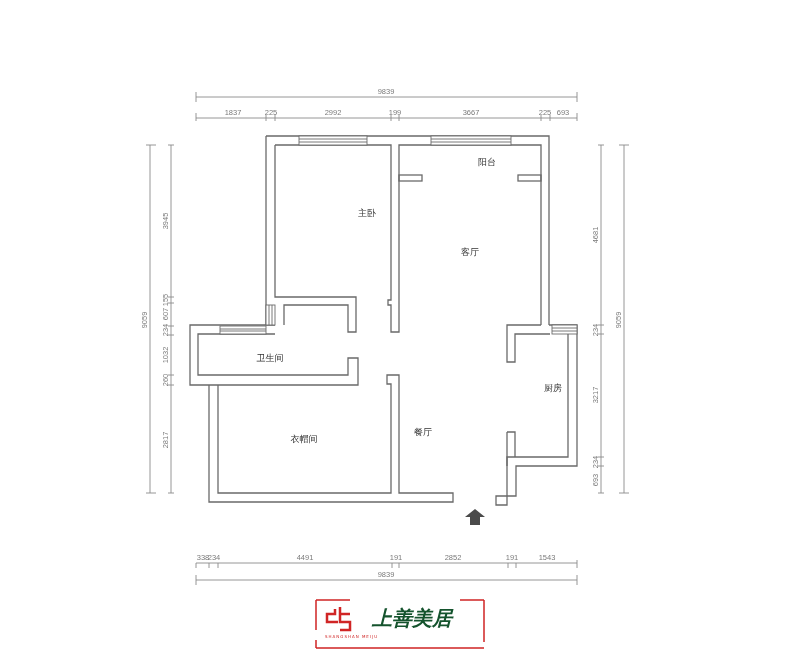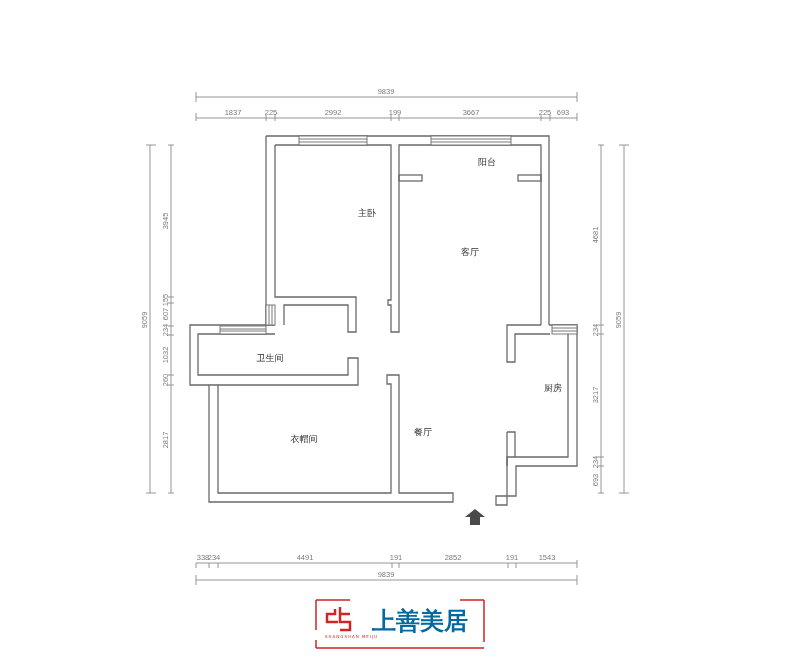--- a/index.html
+++ b/index.html
@@ -3,21 +3,21 @@
 <meta charset="utf-8">
 <style>
   html, body { margin: 0; padding: 0; background: #ffffff; }
   body { width: 800px; height: 659px; position: relative; overflow: hidden; font-family: "DejaVu Sans", sans-serif; }
   #plan { position: absolute; left: 0; top: 0; width: 800px; height: 659px; }
   .wall { fill: none; stroke: #6a6a6a; stroke-width: 1.3; }
   .dim { stroke: #8a8a8a; stroke-width: 0.9; fill: none; }
   .dimtxt { fill: #7a7a7a; font-size: 7.5px; font-family: "Liberation Sans", sans-serif; }
   .room { fill: #333333; font-size: 9px; font-family: "DejaVu Serif", serif; }
   .win { stroke: #6a6a6a; stroke-width: 0.9; fill: #ffffff; }
-  .logo-text { position: absolute; left: 372px; top: 605px; color: #0369a1; font-size: 24px; font-family: "DejaVu Sans", sans-serif; font-weight: bold; letter-spacing: 0px; }
+  .logo-text { position: absolute; left: 372px; top: 605px; color: #14532d; font-size: 20px; font-family: "DejaVu Sans", sans-serif; font-weight: bold; letter-spacing: 0px; font-style: italic; }
   .logo-sub { position: absolute; left: 325px; top: 634px; color: #d02525; font-size: 4px; font-family: "DejaVu Sans", sans-serif; letter-spacing: 1px; }
 </style>
 </head>
 <body>
 
 <svg id="plan" viewBox="0 0 800 659" xmlns="http://www.w3.org/2000/svg">
 
   <g>
     <line class="dim" x1="196" y1="97" x2="577" y2="97"></line>
     <line class="dim" x1="196" y1="92" x2="196" y2="102"></line>

